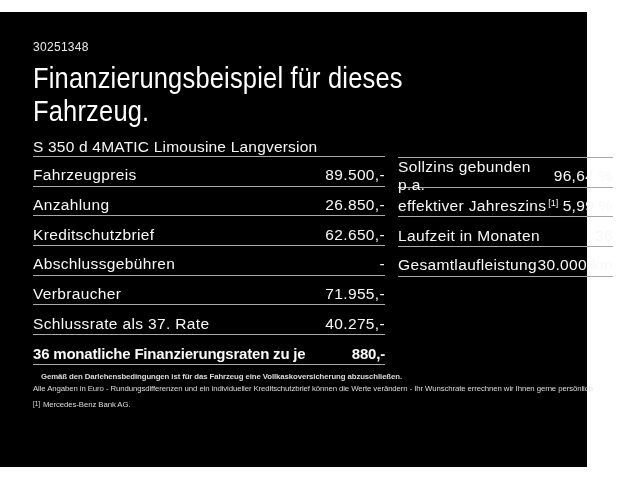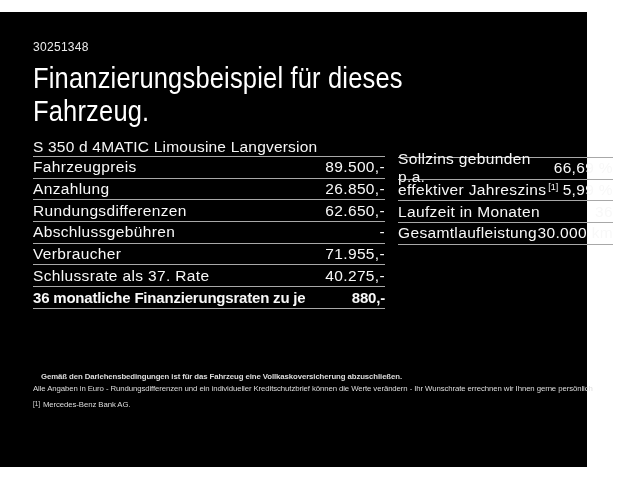--- a/index.html
+++ b/index.html
@@ -64,20 +64,21 @@
   }
   .trow {
     height: 21.7px;
     display: flex;
     justify-content: space-between;
     align-items: center;
     border-bottom: 1px solid #a8a8a8;
     font-size: 15.5px;
     letter-spacing: 0.35px;
     color: #f8f8f8;
+    margin-top: 8px;
   }
   .trow .tvalue { text-align: left; white-space: nowrap; }
   .trow.bold { font-weight: bold; letter-spacing: -0.2px; font-size: 15px; }
 
   
   .cond-table {
     position: absolute;
     left: 398px; top: 145px;
     width: 215px;
     border-top: 1px solid #a8a8a8;
@@ -131,21 +132,21 @@
 
       <div class="trow">
         <span class="tlabel">Fahrzeugpreis</span>
         <span class="tvalue">89.500,-</span>
       </div>
       <div class="trow">
         <span class="tlabel">Anzahlung</span>
         <span class="tvalue">26.850,-</span>
       </div>
       <div class="trow">
-        <span class="tlabel">Rundungsdifferenzen</span>
+        <span class="tlabel">Kreditschutzbrief</span>
         <span class="tvalue">62.650,-</span>
       </div>
       <div class="trow">
         <span class="tlabel">Abschlussgebühren</span>
         <span class="tvalue">-</span>
       </div>
       <div class="trow">
         <span class="tlabel">Verbraucher</span>
         <span class="tvalue">71.955,-</span>
       </div>
@@ -155,21 +156,21 @@
       </div>
       <div class="trow bold">
         <span class="tlabel">36 monatliche Finanzierungsraten zu je</span>
         <span class="tvalue">880,-</span>
       </div>
     </div>
 
     <div class="cond-table">
       <div class="trow">
         <span class="tlabel">Sollzins gebunden p.a.</span>
-        <span class="tvalue">66,69 %</span>
+        <span class="tvalue">96,64 %</span>
       </div>
       <div class="trow">
         <span class="tlabel"><span>effektiver Jahreszins</span><span class="sup">[1]</span></span>
         <span class="tvalue">5,99 %</span>
       </div>
       <div class="trow">
         <span class="tlabel">Laufzeit in Monaten</span>
         <span class="tvalue">36</span>
       </div>
       <div class="trow">

